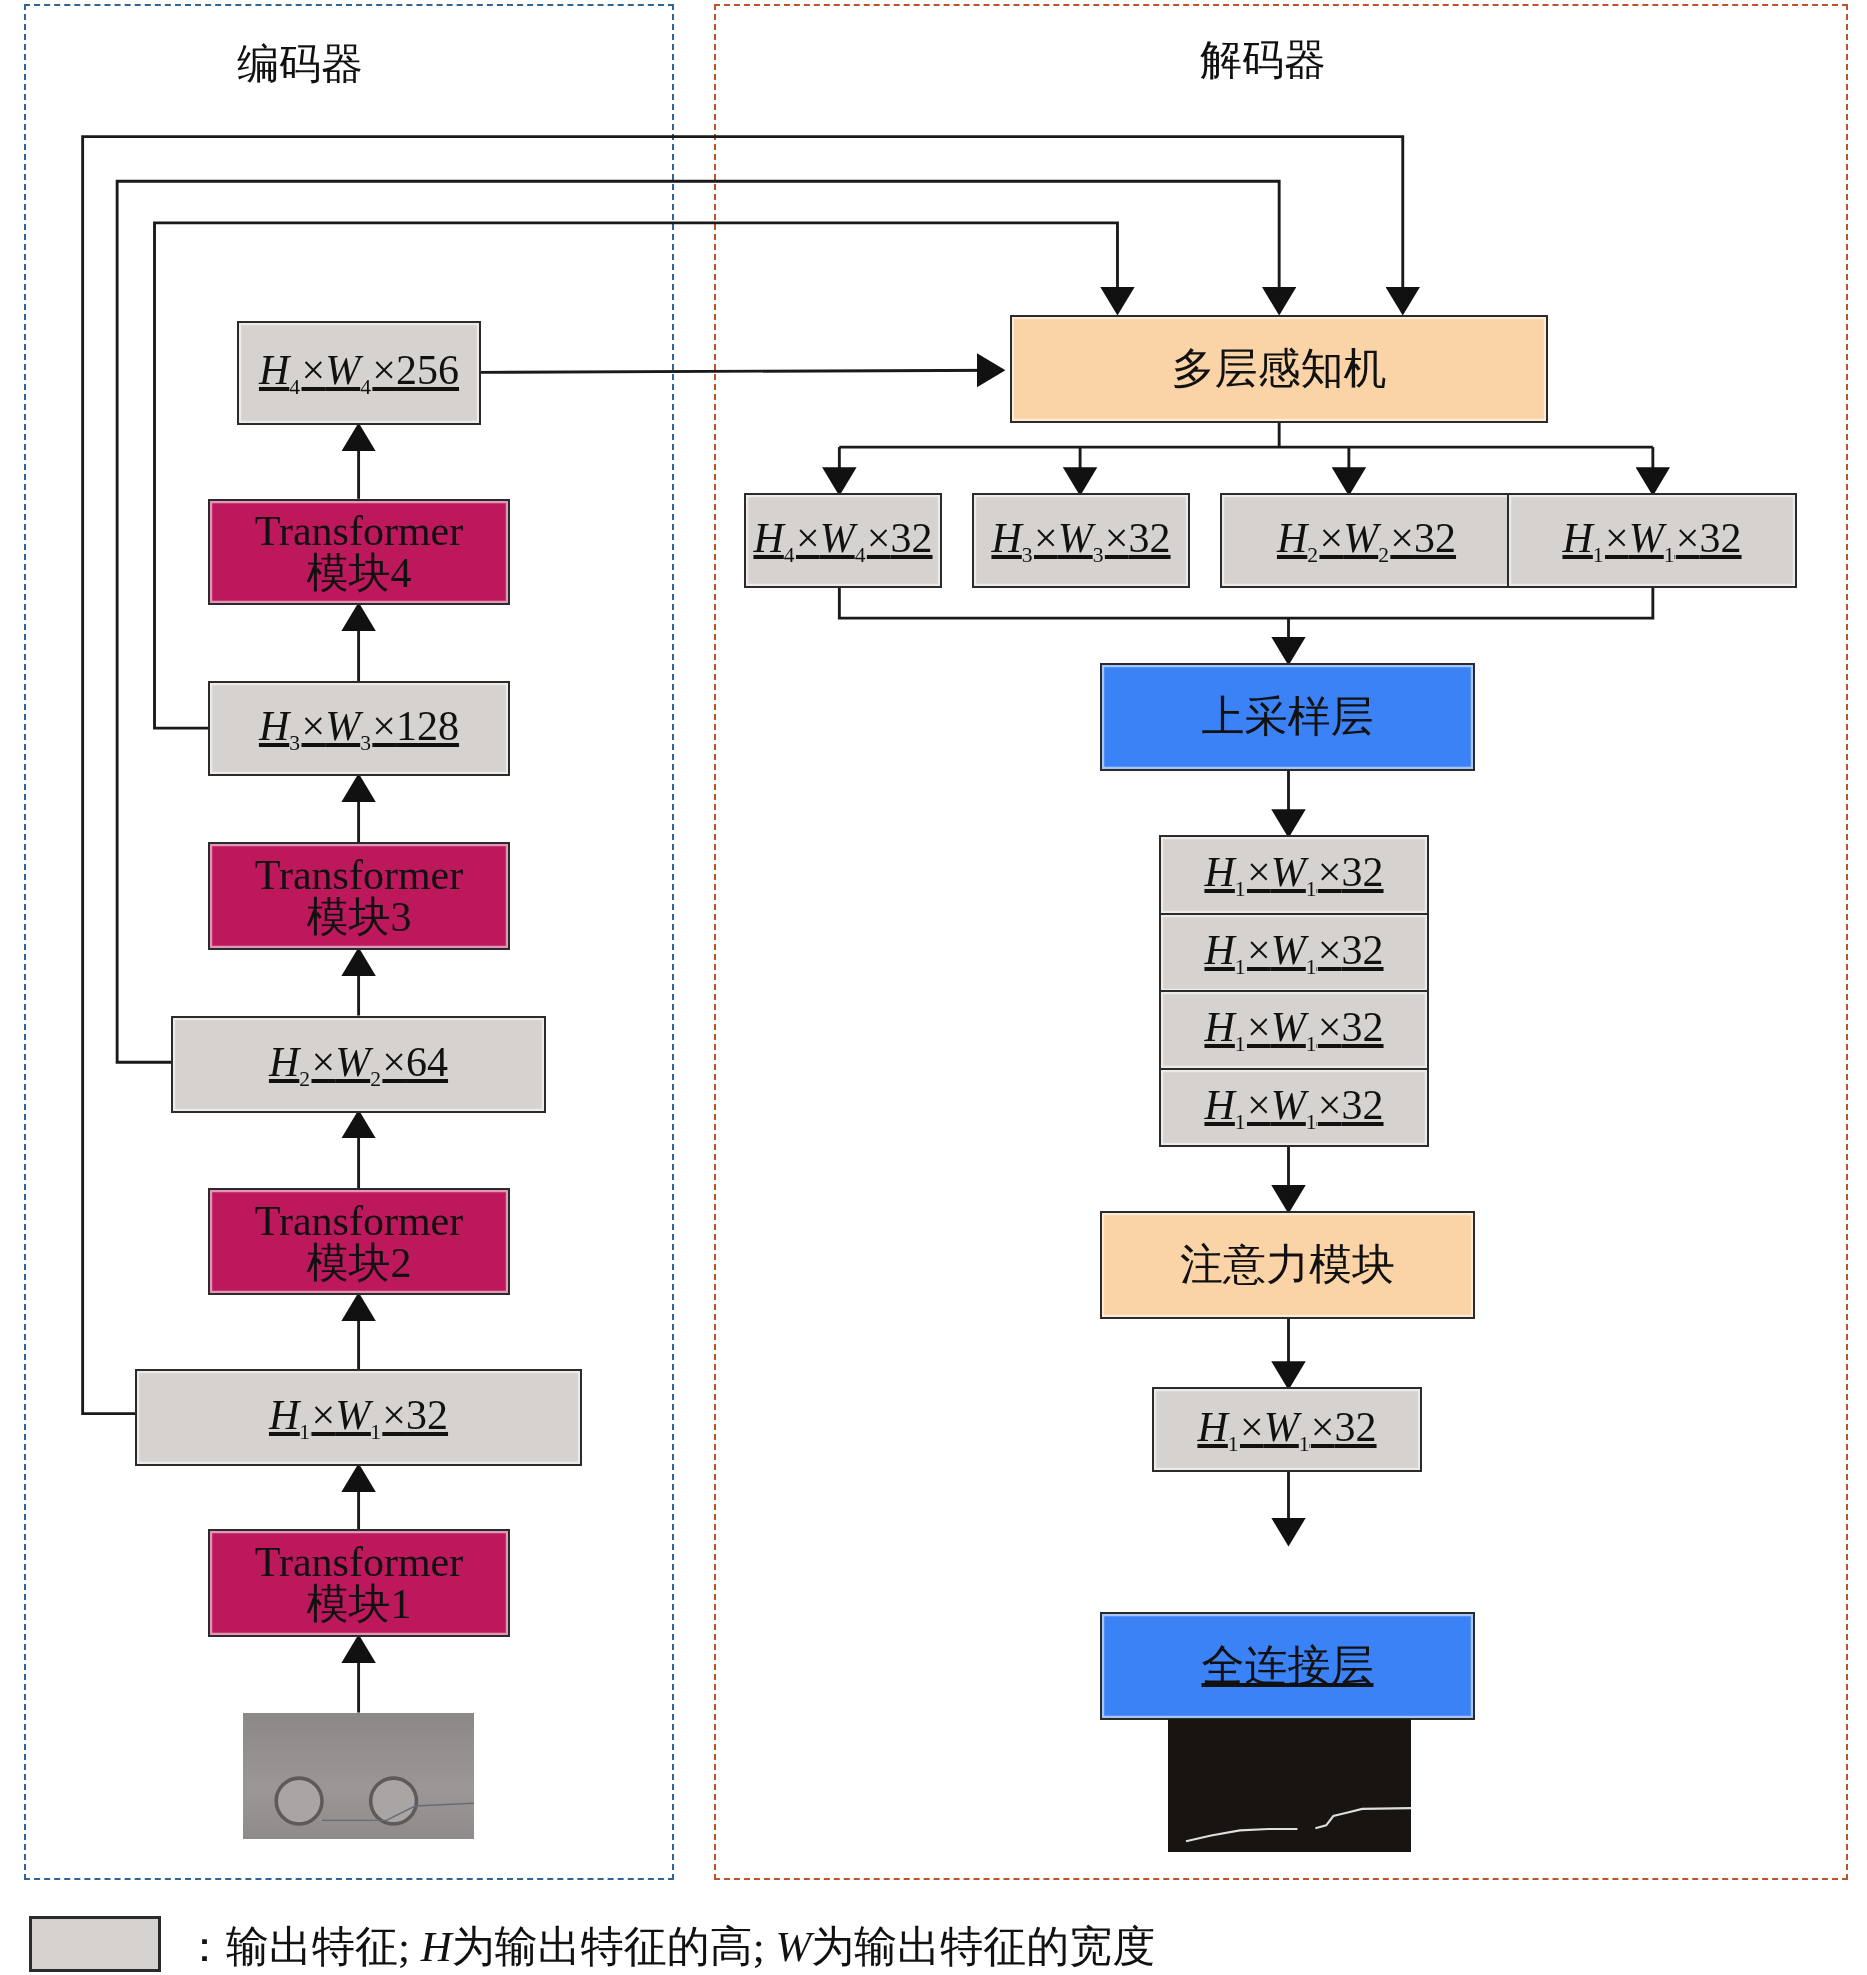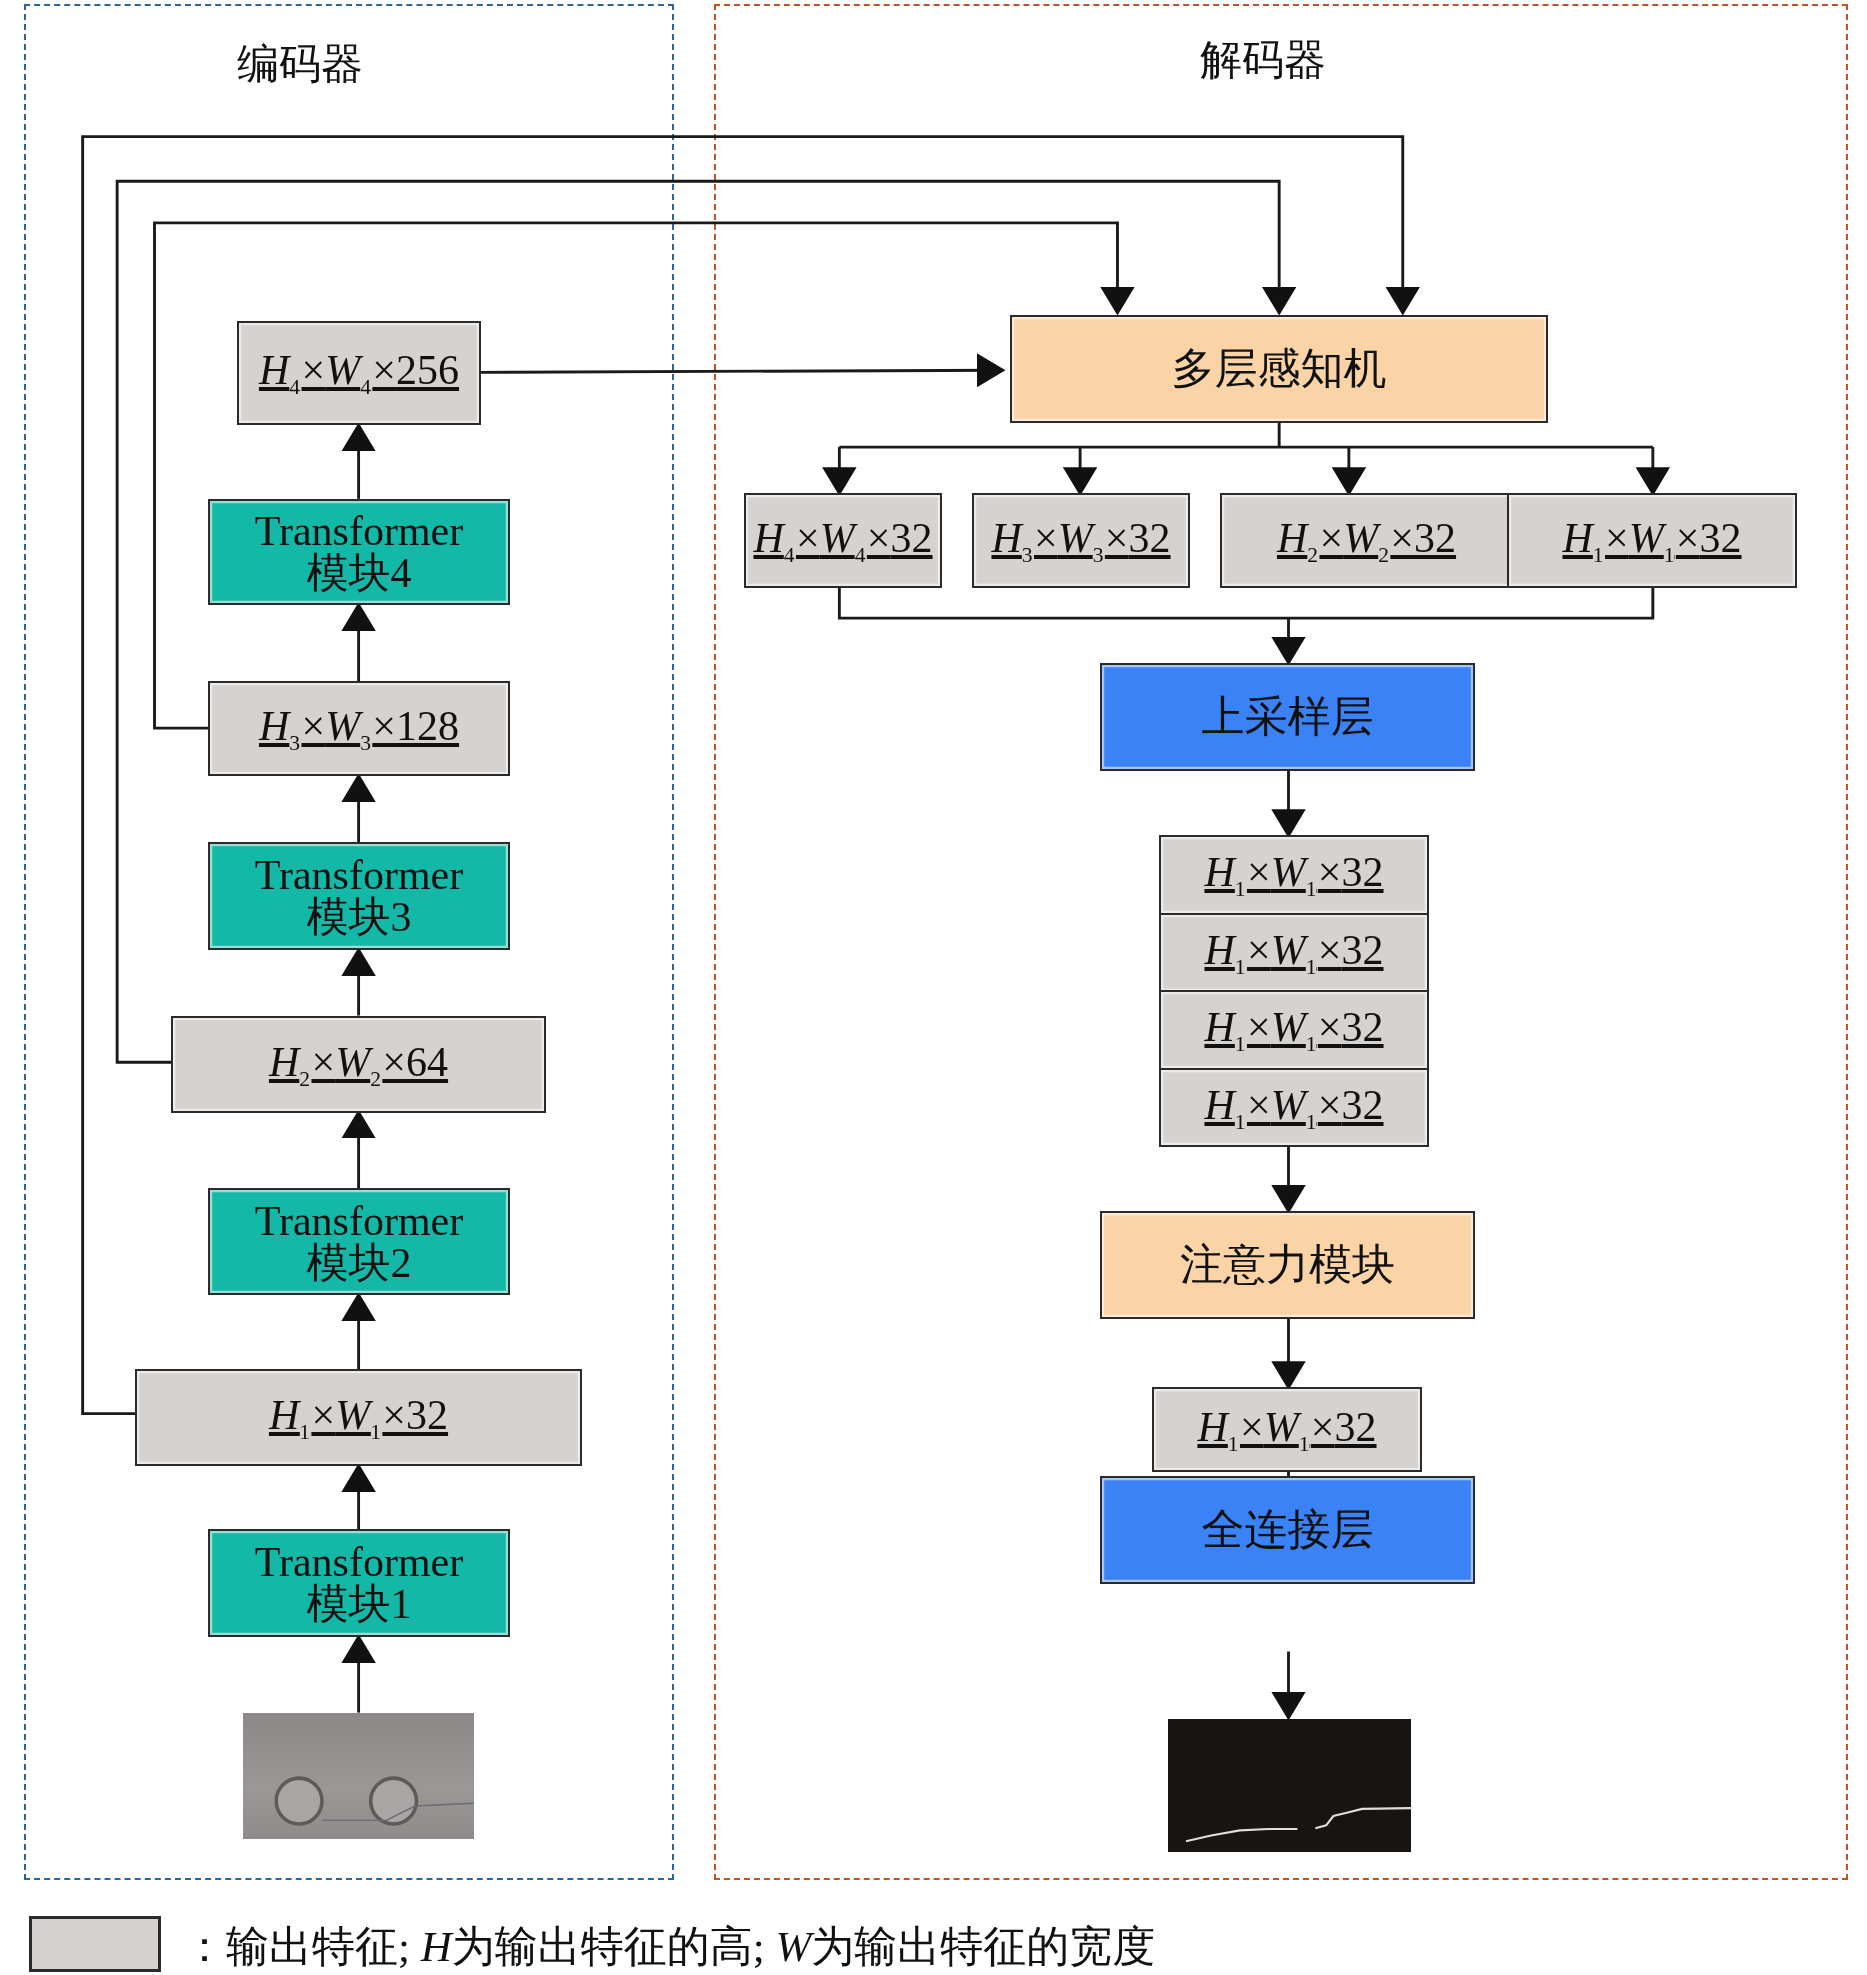--- a/index.html
+++ b/index.html
@@ -6,21 +6,21 @@
   body { width: 1867px; height: 1975px; position: relative; overflow: hidden;
          font-family: "Liberation Serif", "DejaVu Serif", serif; color: #111; }
   .region { position: absolute; box-sizing: border-box; }
   .enc-region { left: 24.4px; top: 4.3px; width: 650px; height: 1876px; border: 2.9px dashed #2f6496; }
   .dec-region { left: 714px; top: 4.3px; width: 1134px; height: 1876px; border: 2.9px dashed #c0522a; }
   .region-title { position: absolute; font-size: 42px; text-align: center; white-space: nowrap; }
   .box { position: absolute; box-sizing: border-box; border: 2.9px solid #2b2b2b;
          display: flex; align-items: center; justify-content: center; text-align: center;
          box-shadow: inset 0 0 0 2.2px rgba(255,255,255,0.55); }
   .feat { background: #d6d2d0; }
-  .tblock { background: #14b8a6; flex-direction: column; line-height: 1.0; }
+  .tblock { background: #be185d; flex-direction: column; line-height: 1.0; }
   .mlp { background: #fad3a6; }
   .green { background: #3b82f6; }
   .attn { background: #fad3a6; }
   .dim { font-size: 42px; white-space: nowrap; text-decoration: underline; }
   .dim i { font-style: italic; }
   .dim sub { font-size: 21.6px; vertical-align: -10px; margin-right: 1.4px; }
   .cn { font-size: 43px; white-space: nowrap; }
   .tline1 { font-size: 42px; }
   .tline2 { font-size: 42px; }
   svg#wires { position: absolute; left: 0; top: 0; }
@@ -149,21 +149,21 @@
 </div>
 
 <div class="box attn" style="left:1100px; top:1211px; width:375px; height:108px;">
   <span class="cn">注意力模块</span>
 </div>
 
 <div class="box feat" style="left:1152px; top:1387px; width:270px; height:85px;">
   <span class="dim"><i>H</i><sub>1</sub><span>×</span><i>W</i><sub>1</sub><span>×</span><span>32</span></span>
 </div>
 
-<div class="box green" style="left:1100px; top:1476px; width:375px; height:108px;">
+<div class="box green" style="left:1100px; top:1612px; width:375px; height:108px;text-decoration:underline;">
   <span class="cn">全连接层</span>
 </div>
 
 <div class="img-out">
   <svg width="243" height="133" viewBox="0 0 338 185">
     <polyline points="25,170 60,162 100,155 140,153 180,153" stroke="#dedede" stroke-width="3" fill="none"></polyline>
     <polyline points="205,152 220,148 230,135 250,130 270,125 338,124" stroke="#dedede" stroke-width="3" fill="none"></polyline>
   </svg>
 </div>
 

